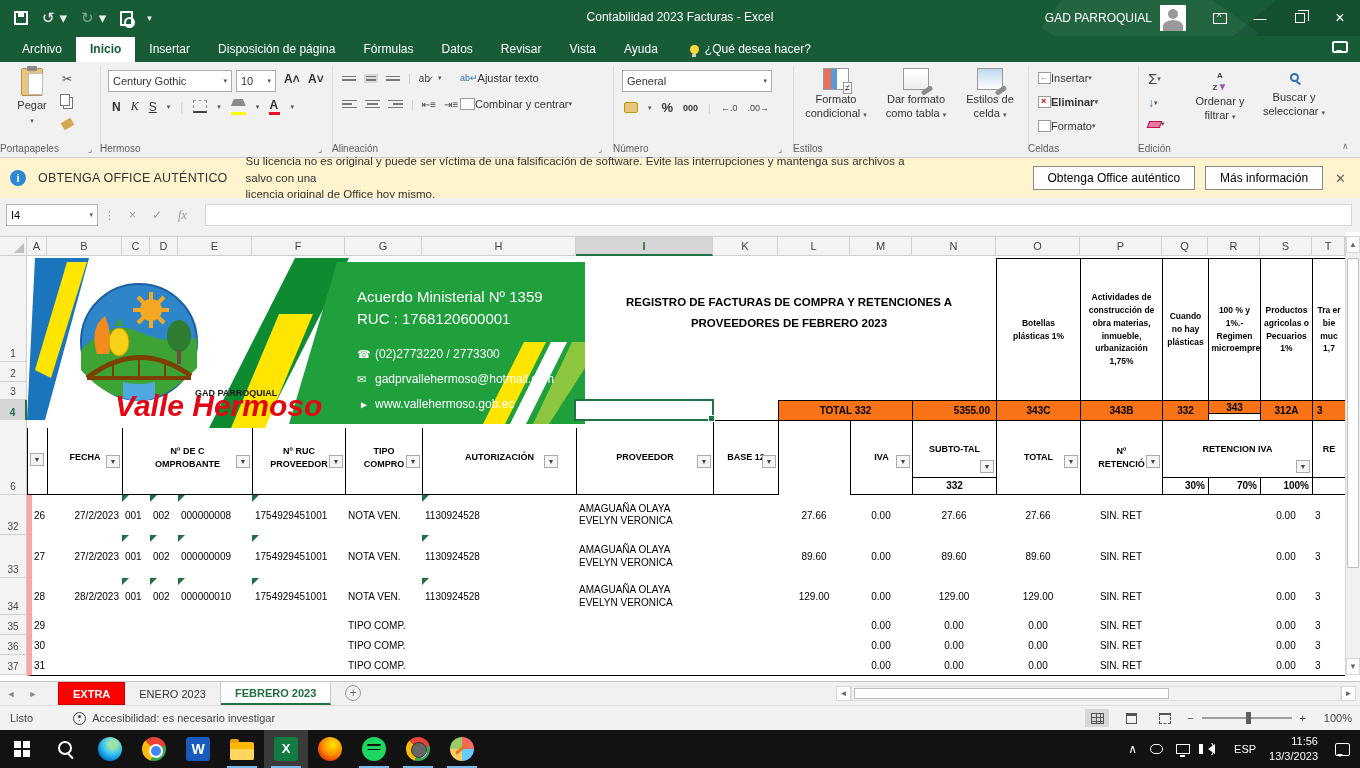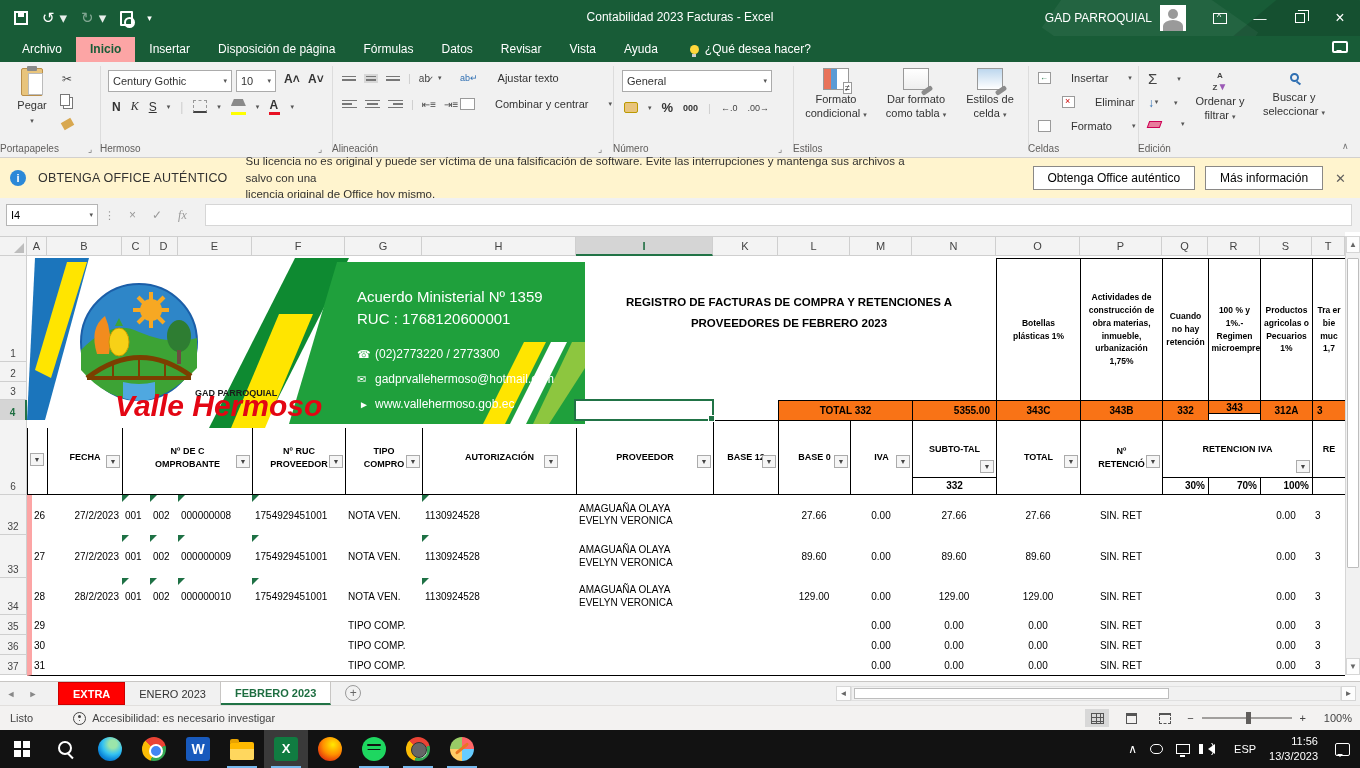--- a/index.html
+++ b/index.html
@@ -27,21 +27,21 @@
   .avatar::after { content:""; position:absolute; left:3px; top:15px; width:20px; height:12px; border-radius:50% 50% 0 0; background:#9a9a9a; }
   .winbtn { width:40px; height:36px; display:flex; align-items:center; justify-content:center; color:#fff; font-size:13px; }
   .ribdisp { width:14px; height:11px; border:1px solid #fff; position:relative; }
   .ribdisp::after { content:"^"; position:absolute; left:3px; top:-2px; font-size:9px; }
   .restoreic { width:10px; height:10px; border:1px solid #fff; position:relative; }
   .restoreic::before { content:""; position:absolute; left:2px; top:-4px; width:10px; height:10px; border:1px solid #fff; border-bottom:none; border-left:none; }
 
   
   #tabstrip { position:absolute; left:0; top:36px; width:1360px; height:26px; background:#185C37; display:flex; align-items:flex-end; }
   .rtab { color:#fff; font-size:12px; padding:5px 14px 6px; cursor:default; }
-  .rtab.active { background:#fca5a5; color:#185C37; font-weight:bold; }
+  .rtab.active { background:#ffffff; color:#185C37; font-weight:bold; }
   #tell-me { display:flex; align-items:center; gap:6px; color:#fff; font-size:12px; margin-left:18px; padding-bottom:6px; }
   .bulb { width:9px; height:9px; background:#FFD83B; border-radius:50%; position:relative; }
   .bulb::after { content:""; position:absolute; left:2.5px; bottom:-3px; width:4px; height:3px; background:#ccc; }
   #comment-top { position:absolute; right:12px; top:41px; width:16px; height:12px; border:2px solid #fff; border-radius:2px; }
   #comment-top::after { content:""; position:absolute; left:2px; bottom:-5px; border:3px solid transparent; border-top-color:#fff; }
 
   
   #ribbon { position:absolute; left:0; top:62px; width:1360px; height:96px; background:#F1F1F1; border-bottom:1px solid #D2D0CE; font-size:11px; color:#333; }
   .gsep { position:absolute; top:4px; bottom:6px; width:1px; background:#DCDCDC; }
   .glabel { position:absolute; bottom:3px; font-size:10px; color:#605E5C; text-align:left; }
@@ -57,21 +57,21 @@
   .btnA { font-weight:bold; font-size:12px; color:#333; }
   .nks { position:absolute; top:36px; display:flex; gap:10px; align-items:center; font-size:12px; }
   .borderic { width:14px; height:13px; border:1px dashed #999; border-bottom:2px solid #444; display:inline-block; }
   .fillic { width:15px; height:10px; background:#8a8a8a; clip-path:polygon(20% 0,80% 0,100% 70%,0 70%); display:inline-block; }
   .ubar { display:block; height:3px; margin-top:0px; }
   .stack3 { display:flex; flex-direction:column; gap:2px; }
   .stack3 i { display:block; height:1.5px; background:#777; }
   .stylesic { width:26px; height:22px; border:1px solid #999; background:linear-gradient(#fff,#eee); margin:0 auto; position:relative; }
   .stylesic.fc::after { content:"≠"; position:absolute; right:-4px; bottom:-5px; background:#fff; border:1px solid #999; font-size:9px; padding:0 1px; }
   .stylesic .brush { position:absolute; right:-5px; bottom:-4px; width:12px; height:5px; background:#8C8C8C; transform:rotate(-35deg); border-radius:2px; }
-  .cellrow { position:absolute; display:flex; align-items:center; gap:20px; font-size:11px; color:#333; }
+  .cellrow { position:absolute; display:flex; align-items:center; gap:0; font-size:11px; color:#333; }
   .miniic { width:13px; height:12px; border:1px solid #9a9a9a; background:#fff; position:relative; }
   .miniic.ins::after { content:"←"; position:absolute; font-size:8px; left:1px; top:0; color:#217346; }
   .miniic.del::after { content:"×"; position:absolute; font-size:9px; left:2px; top:-1px; color:#C00; }
   .sigma { font-size:15px; color:#444; }
   .azic { font-size:8px; font-weight:bold; color:#444; line-height:1; text-align:center; }
   .funnel { color:#9B59B6; font-size:10px; }
   .magic { width:9px; height:9px; border:2px solid #2F6FB2; border-radius:50%; position:relative; display:inline-block; }
   .magic::after { content:""; position:absolute; right:-4px; bottom:-4px; width:5px; height:2px; background:#2F6FB2; transform:rotate(40deg); }
   .eraser { width:13px; height:7px; background:#E87C9C; transform:skewX(-20deg); display:inline-block; border:1px solid #c05; }
 
@@ -360,21 +360,21 @@
     <div class="lbl"><span>Estilos de celda</span> <span class="ddv">▾</span></div>
   </div>
   <div class="glabel" style="left:793px; width:235px;">Estilos</div>
   <div class="gsep" style="left:1028px;"></div>
 
   <div class="cellrow" style="left:1038px; top:10px;">
     <span class="miniic ins"></span>
       <span>Insertar</span>
       <span class="ddv">▾</span>
   </div>
-  <div class="cellrow" style="left:1062px; top:34px;">
+  <div class="cellrow" style="left:1038px; top:34px;font-weight:bold;">
     <span class="miniic del"></span>
       <span>Eliminar</span>
       <span class="ddv">▾</span>
   </div>
   <div class="cellrow" style="left:1038px; top:58px;">
     <span class="miniic"></span>
       <span>Formato</span>
       <span class="ddv">▾</span>
   </div>
   <div class="glabel" style="left:1028px; width:110px;">Celdas</div>
@@ -463,21 +463,21 @@
       <div class="rowhdr" style="top: 221px; height: 18px;">6</div>
     </div>
 
   <div class="tallh" style="left:996px; top:2px; width:85px; height:143px;">
       <span style="max-width:70px;">Botellas plásticas 1%</span>
     </div>
   <div class="tallh" style="left:1080px; top:2px; width:83px; height:143px;">
       <span style="max-width:76px;">Actividades de construcción de obra materias, inmueble, urbanización 1,75%</span>
     </div>
   <div class="tallh" style="left:1162px; top:2px; width:47px; height:143px;">
-      <span style="max-width:42px;">Cuando no hay retención</span>
+      <span style="max-width:42px;">Cuando no hay plásticas</span>
     </div>
   <div class="tallh" style="left:1208px; top:2px; width:53px; height:143px;">
       <span style="max-width:46px;">100 % y 1%.- Regimen microempresa</span>
     </div>
   <div class="tallh" style="left:1260px; top:2px; width:53px; height:143px;">
       <span style="max-width:46px;">Productos agricolas o Pecuarios 1%</span>
     </div>
   <div class="tallh" style="left:1312px; top:2px; width:34px; height:143px;">
       <span style="max-width:26px;">Tra er bie muc 1,7</span>
     </div>
@@ -515,24 +515,20 @@
   <div class="hcell" style="left:422px; top:164px; width:155px; height:75px;">
       <span>AUTORIZACIÓN</span>
       <span class="fdd" style="right:18px; bottom:26px;">▼</span>
     </div>
   <div class="hcell" style="left:576px; top:164px; width:138px; height:75px;">
       <span>PROVEEDOR</span>
       <span class="fdd" style="bottom:26px;">▼</span>
     </div>
   <div class="hcell" style="left:713px; top:164px; width:66px; height:75px;">
       <span>BASE 12</span>
-      <span class="fdd" style="bottom:26px;">▼</span>
-    </div>
-  <div class="hcell" style="left:778px; top:164px; width:73px; height:75px;">
-      <span>BASE 0</span>
       <span class="fdd" style="bottom:26px;">▼</span>
     </div>
   <div class="hcell" style="left:850px; top:164px; width:63px; height:75px;">
       <span>IVA</span>
       <span class="fdd" style="bottom:26px;">▼</span>
     </div>
   <div class="hcell" style="left:912px; top:164px; width:85px; height:58px;">
       <span>SUBTO-TAL</span>
       <span class="fdd" style="bottom:4px;">▼</span>
     </div>

